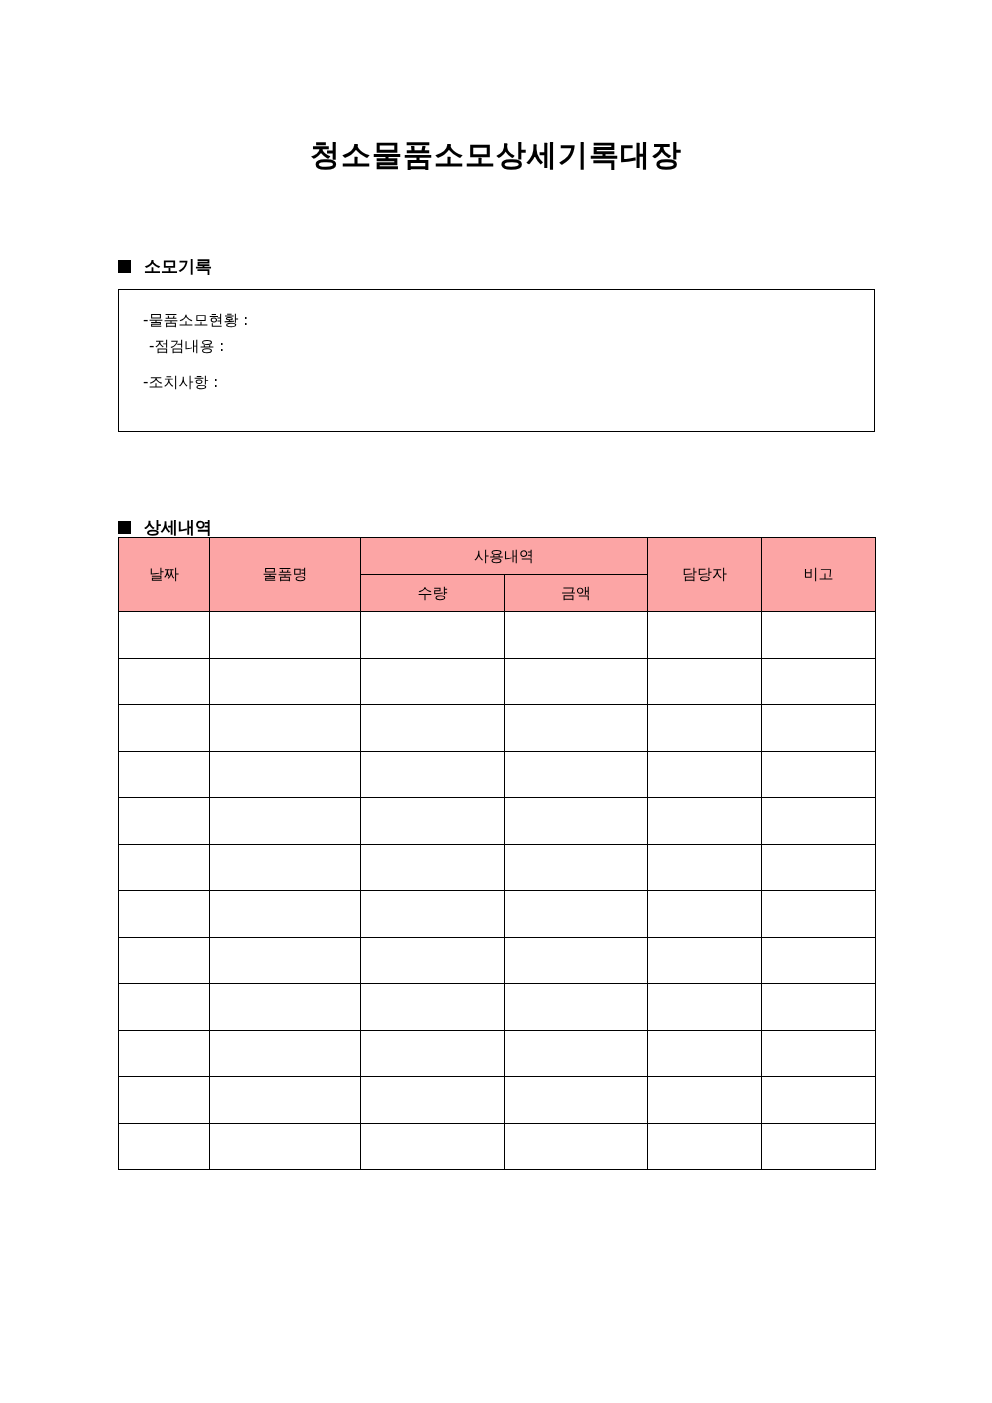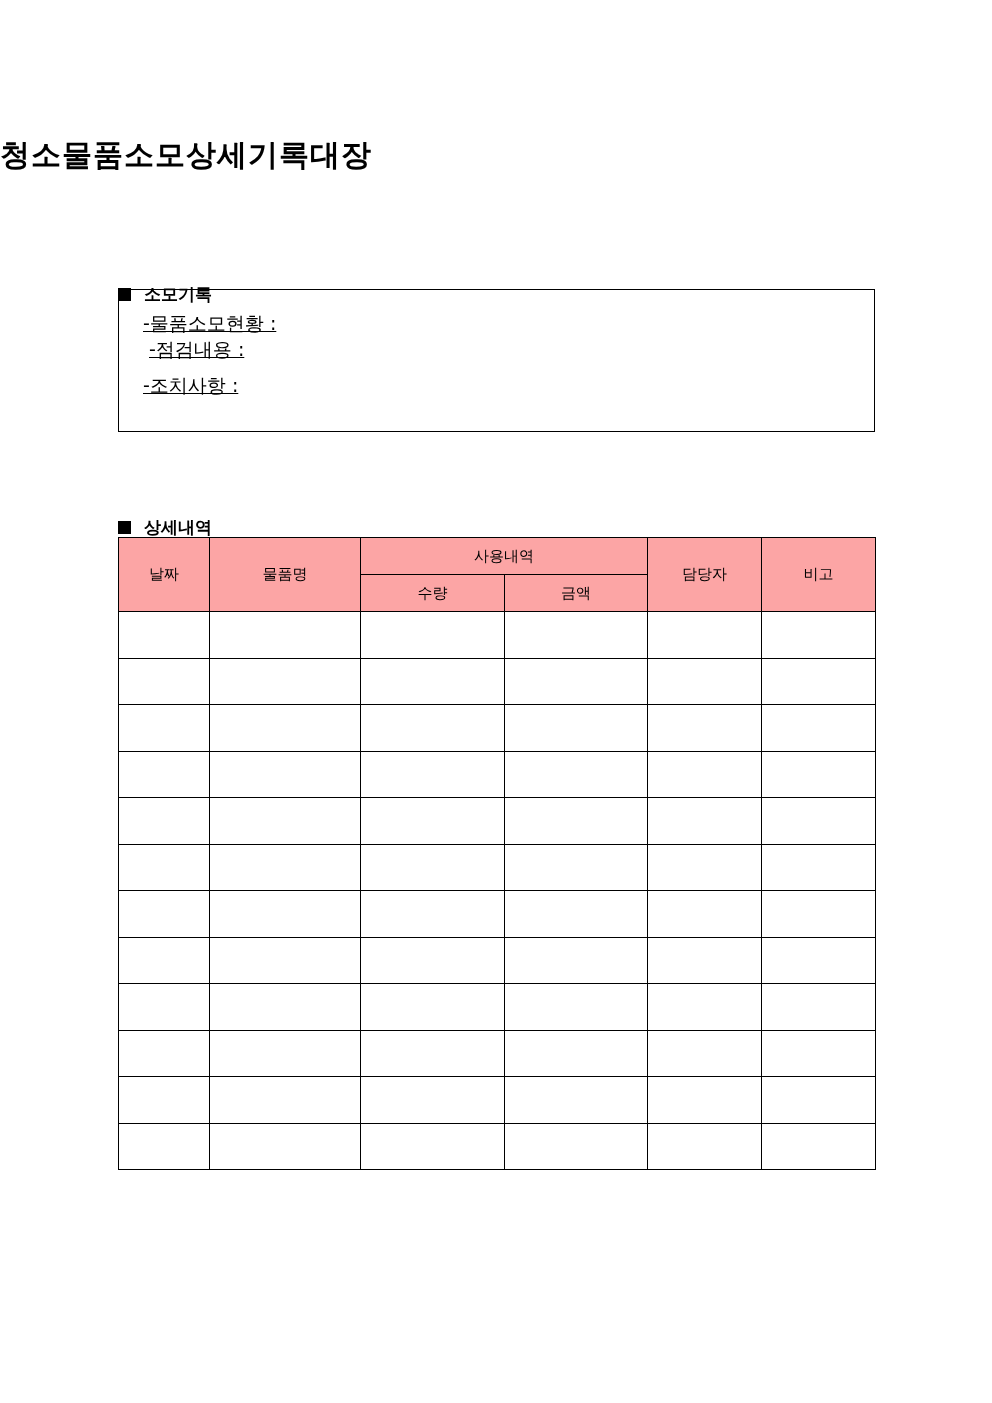--- a/index.html
+++ b/index.html
@@ -1,32 +1,32 @@
 <!DOCTYPE html>
 <html><head>
 <meta charset="utf-8">
 <style>
   html, body { margin:0; padding:0; background:#ffffff; }
   body { width:992px; height:1403px; position:relative; font-family:"DejaVu Sans", sans-serif; color:#000; overflow:hidden; }
-  .title { position:absolute; left:0; top:135px; width:992px; font-size:30px; font-weight:bold; letter-spacing:1px; }
+  .title { position:absolute; left:0; top:135px; width:992px; text-align:center; font-size:30px; font-weight:bold; letter-spacing:1px; }
   .section-head { position:absolute; left:118px; font-size:17px; font-weight:bold; display:flex; align-items:center; }
   .section-head .sq { display:inline-block; width:13px; height:13px; background:#000; margin-right:13px; }
   .box { position:absolute; left:118px; top:289px; width:755px; height:141px; border:1px solid #000; }
-  .box .line { position:absolute; left:24px; font-size:19px;text-decoration:underline; }
+  .box .line { position:absolute; left:24px; font-size:15px; }
   table.detail { position:absolute; left:118px; top:537px; width:757px; border-collapse:collapse; table-layout:fixed; }
   table.detail th, table.detail td { border:1.5px solid #000; padding:0; font-weight:normal; font-size:15px; text-align:center; }
   table.detail th { background:#fca5a5; height:36px; }
   table.detail td { height:45.5px; }
 </style>
 </head>
 <body>
 
 <div class="title">청소물품소모상세기록대장</div>
 
-<div class="section-head" style="top:255px;margin-top:28px;">
+<div class="section-head" style="top:255px;">
   <span class="sq"></span>
   <span>소모기록</span>
 </div>
 
 <div class="box">
   <div class="line" style="top:21px;">-물품소모현황 :</div>
   <div class="line" style="top:47px;margin-left:6px;">-점검내용 :</div>
   <div class="line" style="top:83px;">-조치사항 :</div>
 </div>
 

